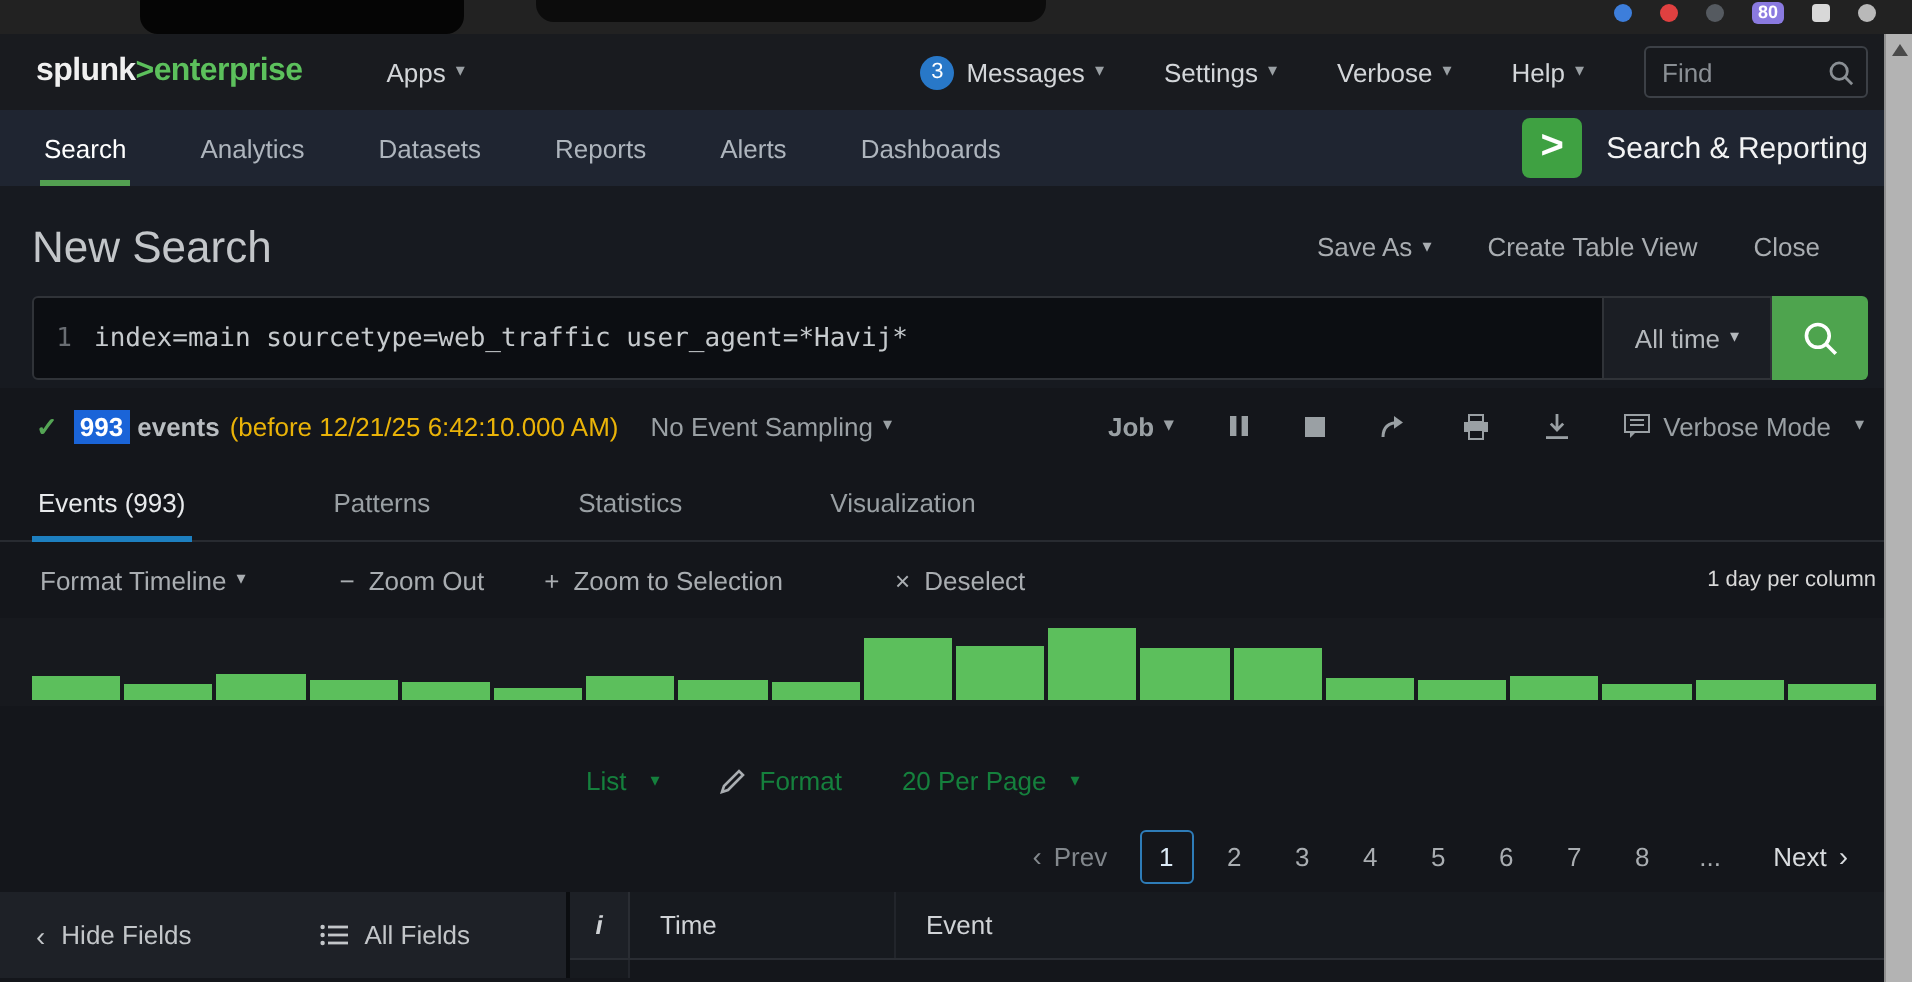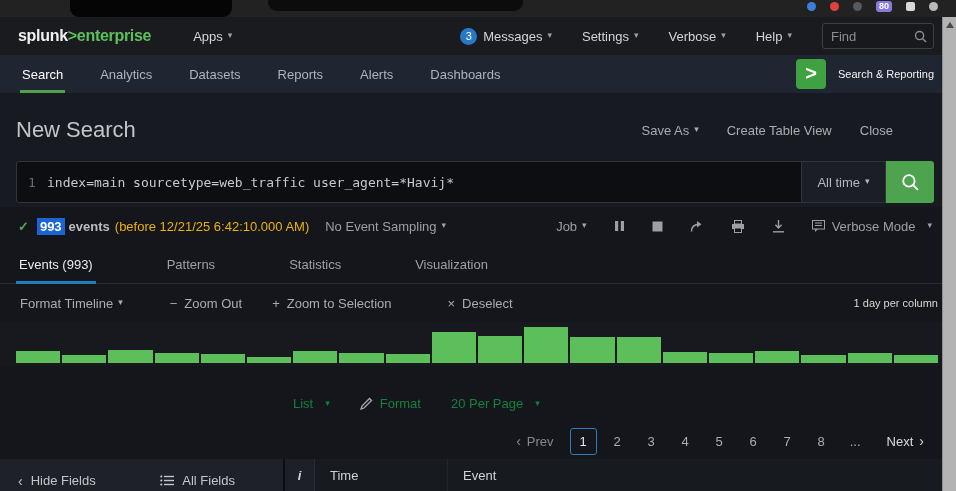--- a/index.html
+++ b/index.html
@@ -37,25 +37,25 @@
   .app-nav { height:38px; background:#1f2531; display:flex; align-items:stretch; padding:0 22px 0 0; }
   .nav-items { display:flex; align-items:stretch; padding-left:20px; }
   .nav-item { display:flex; align-items:center; padding:0 2px; margin-right:33px;
     color:#aeb5bd; font-size:13px; position:relative; cursor:default; }
   .nav-item.active { color:#fff; }
   .nav-item.active::after { content:""; position:absolute; left:0; right:0; bottom:0;
     height:3px; background:#53a051; }
   .nav-right { margin-left:auto; display:flex; align-items:center; gap:12px; }
   .app-icon { width:30px; height:30px; background:#3fa142; border-radius:4px; color:#fff;
     font-weight:bold; font-size:20px; display:flex; align-items:center; justify-content:center; padding-bottom:2px; }
-  .app-name { color:#f2f3f4; font-size:11px; }
+  .app-name { color:#f2f3f4; font-size:15px; }
 
   
   .band { background:#171a20; }
-  .search-header { height:68px; display:flex; align-items:center; padding:6px 63px 0 16px; }
+  .search-header { height:55px; display:flex; align-items:center; padding:6px 46px 0 16px; }
   .page-title { color:#c3c6c9; font-size:22px; font-weight:normal; }
   .header-links { margin-left:auto; display:flex; align-items:center; gap:28px; }
   .hlink { color:#a9adb1; font-size:13px; display:flex; align-items:center; cursor:default; }
 
   
   .search-row { height:46px; display:flex; align-items:center; padding:0 22px 4px 16px; }
   .query-box { flex:1; height:42px; background:#0c0e12; border:1px solid #303338;
     border-radius:3px 0 0 3px; display:flex; align-items:center; }
   .gutter { width:30px; text-align:center; color:#696d72; font-family:"DejaVu Sans Mono", monospace; font-size:13px; }
   .query-text { color:#c6cacd; font-family:"DejaVu Sans Mono", monospace; font-size:13px; white-space:pre; }
@@ -66,21 +66,21 @@
 
   
   .status-row { height:38px; display:flex; align-items:center; padding:0 24px 0 18px;
     background:#14161b; font-size:13px; }
   .check { color:#55a555; font-weight:bold; margin-right:8px; }
   .count-sel { background:#1a64d8; color:#ffffff; font-weight:bold; padding:1px 3px; }
   .events-word { color:#b9bdc1; font-weight:bold; margin-left:4px; }
   .time-detail { color:#eab308; margin-left:5px; }
   .sampling { color:#9aa0a4; margin-left:16px; display:flex; align-items:center; }
   .status-right { margin-left:auto; display:flex; align-items:center; gap:27px; }
-  .job { color:#9aa0a4; display:flex; align-items:center; }
+  .job { color:#9aa0a4; display:flex; align-items:center;font-weight:bold; }
   .icon-btn { display:flex; align-items:center; }
   .verbose { display:flex; align-items:center; gap:7px; color:#9aa0a4; }
 
   
   .results-tabs { height:39px; display:flex; align-items:stretch; padding-left:16px;
     border-bottom:1px solid #282b31; background:#14161b;gap:36px; }
   .rtab { display:flex; align-items:center; padding:0 3px; margin-right:32px;
     color:#9aa0a4; font-size:13px; position:relative; cursor:default; }
   .rtab.active { color:#e8eaec; }
   .rtab.active::after { content:""; position:absolute; left:0; right:0; bottom:-1px; height:3px; background:#1d7fc0; }

